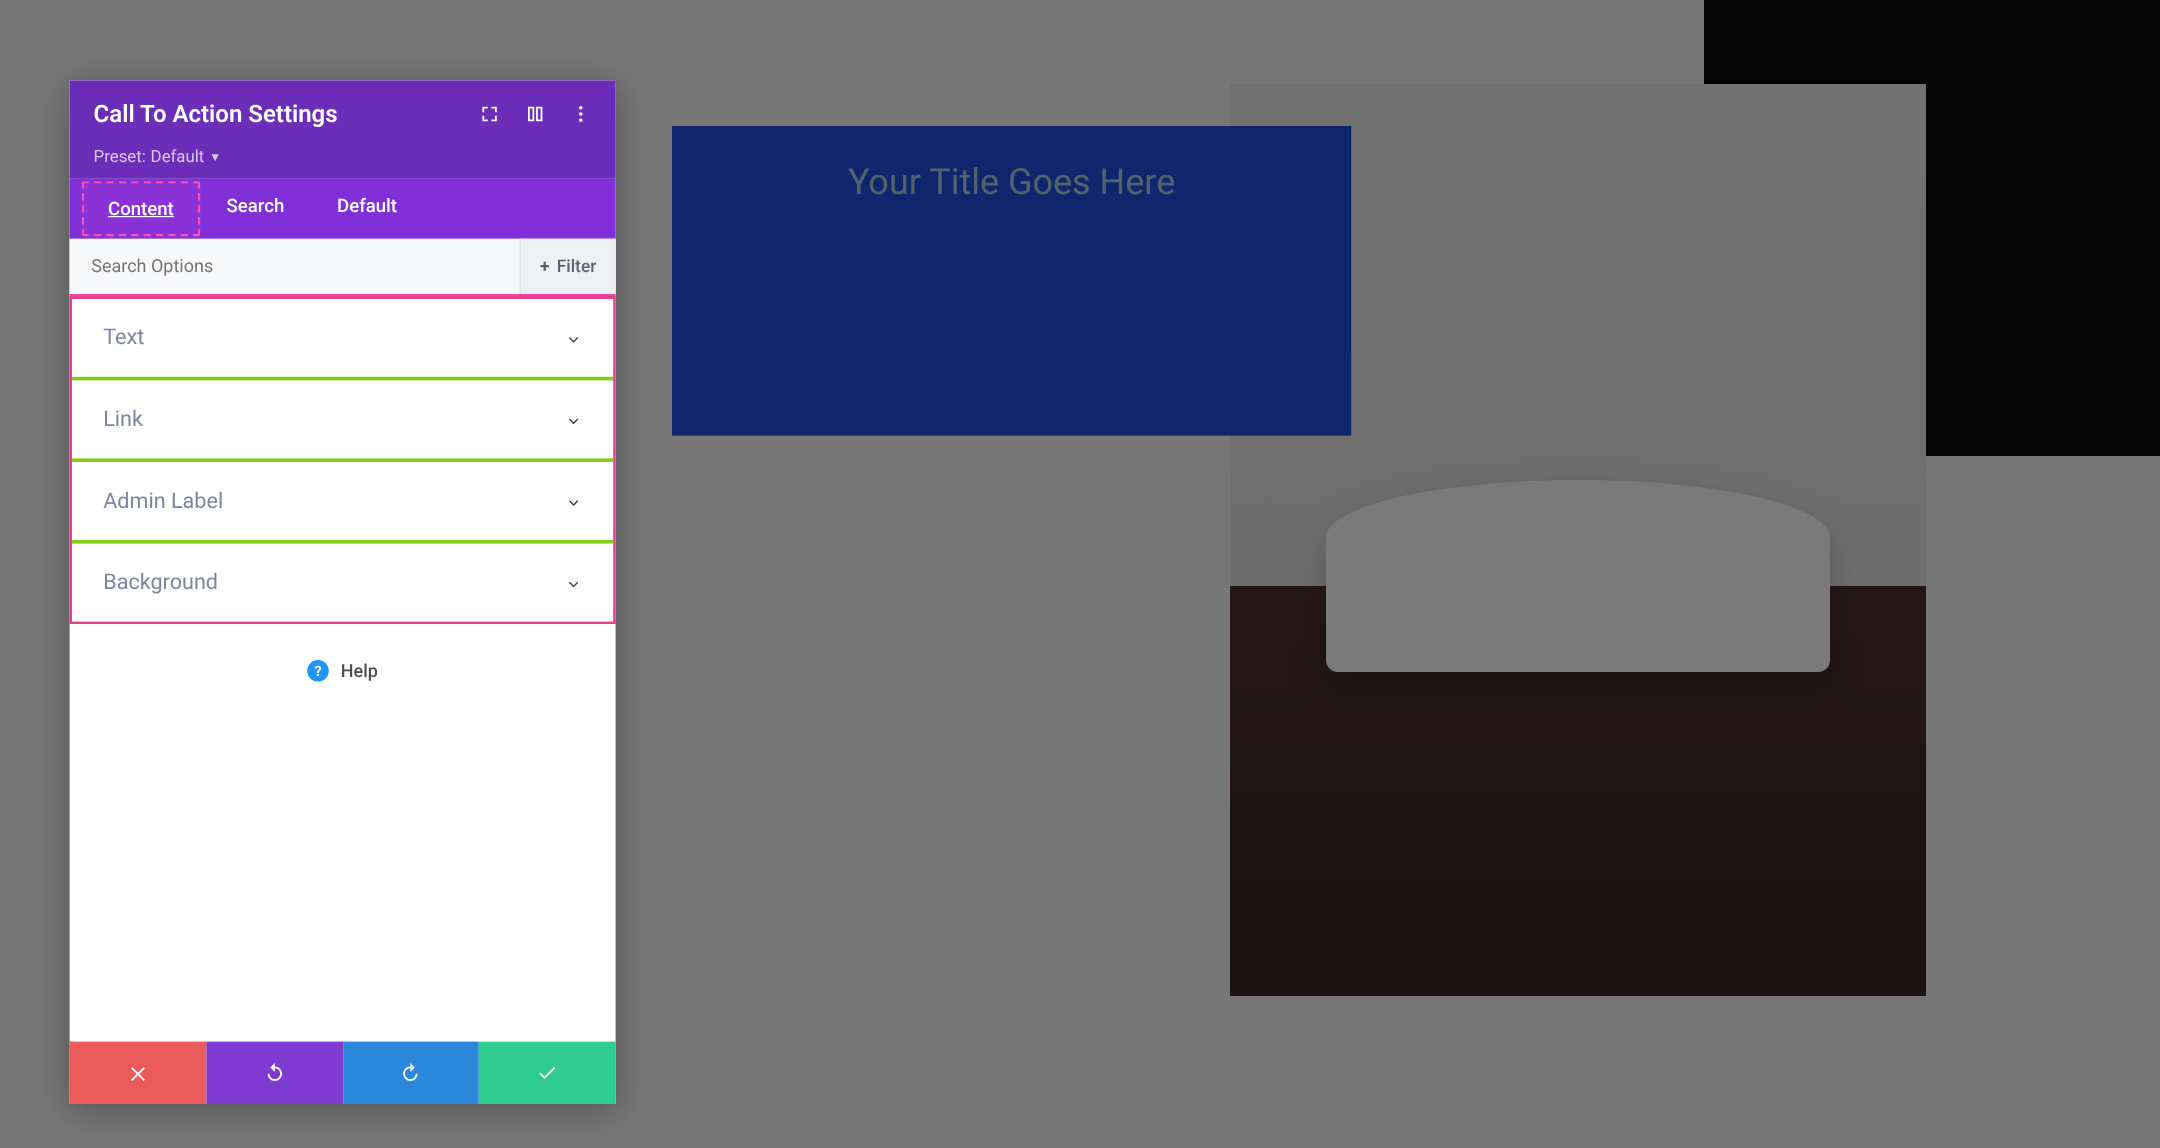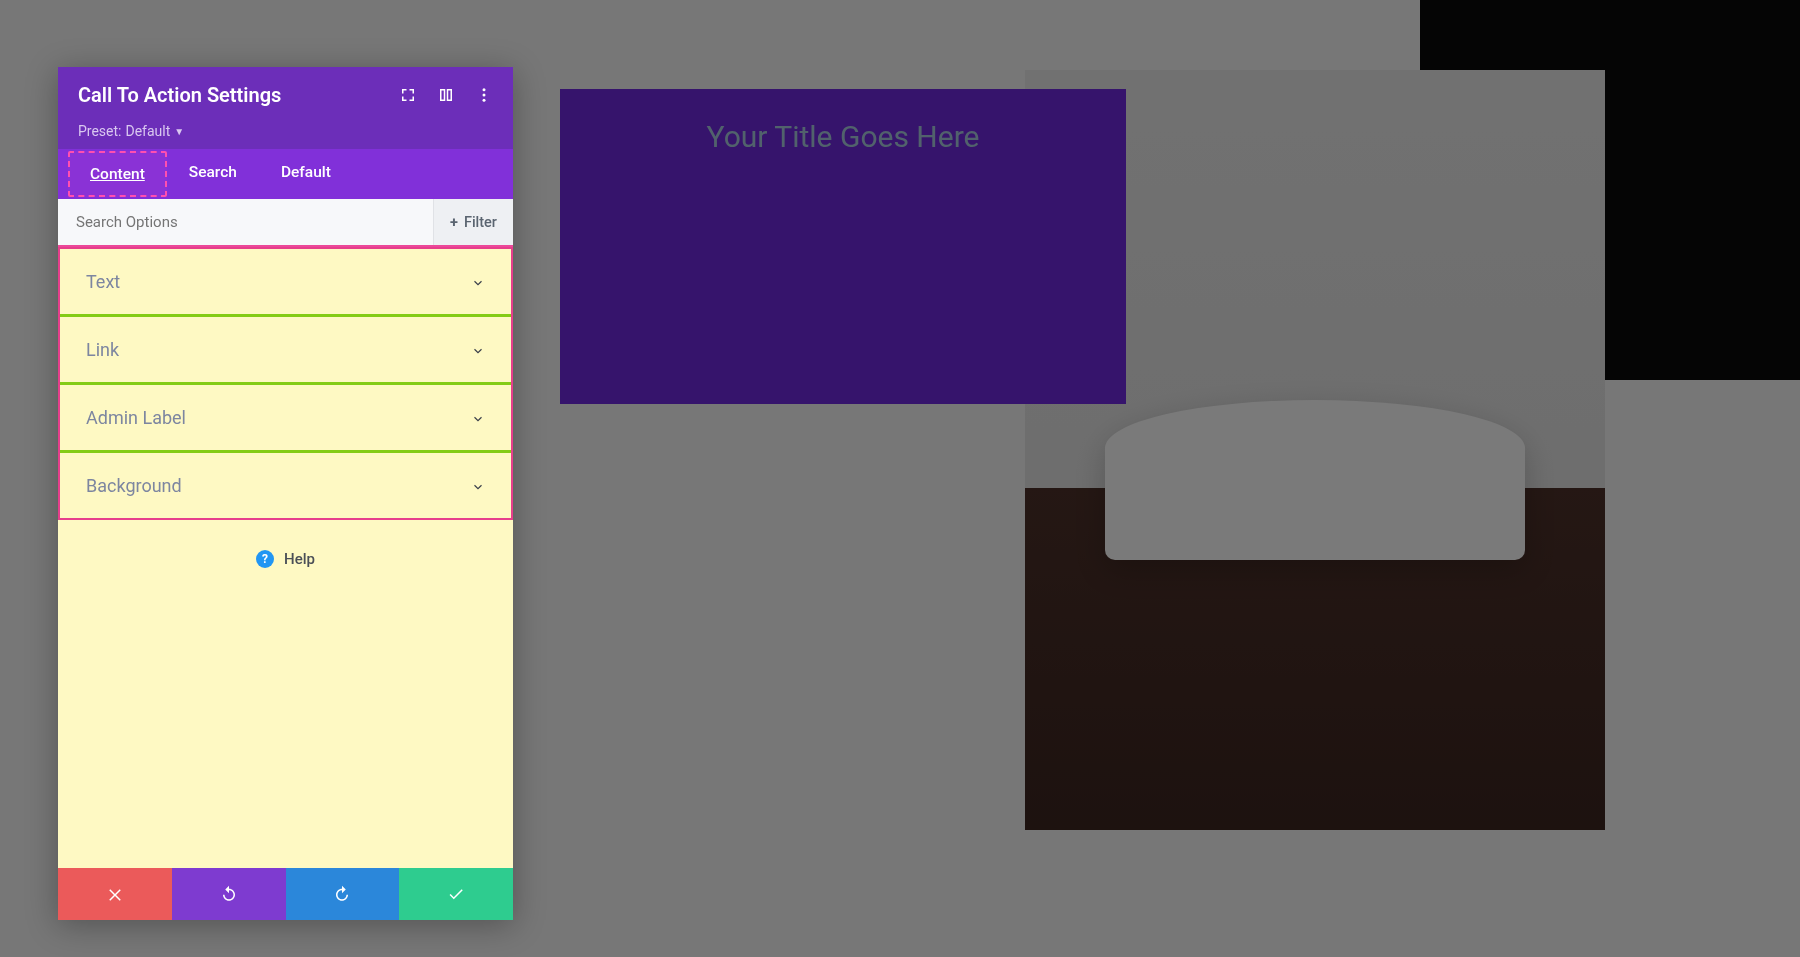--- a/index.html
+++ b/index.html
@@ -57,25 +57,25 @@
       position: absolute;
       top: 0;
       right: 0;
       width: 380px;
       height: 380px;
       background: #0a0a0a;
     }
 
     .cta-module {
       position: absolute;
-      top: 89px;
+      top: 105px;
       left: 560px;
       width: 566px;
-      height: 315px;
-      background: #6d28d9;
+      height: 258px;
+      background: #1d4ed8;
       padding: 30px 40px;
       text-align: center;
     }
 
     .cta-title {
       color: #a3c5d9;
       font-size: 30px;
       font-weight: 400;
       margin-bottom: 14px;
     }
@@ -86,21 +86,21 @@
       line-height: 1.6;
       font-weight: 300;
     }
 
     
     .settings-panel {
       position: absolute;
       top: 67px;
       left: 58px;
       width: 455px;
-      background: #fef9c3;
+      background: #ffffff;
       z-index: 10;
       box-shadow: 0 5px 30px rgba(0,0,0,0.3);
     }
 
     .panel-header {
       background: #6c2eb9;
       color: #fff;
       padding: 16px 20px 10px;
     }
 

